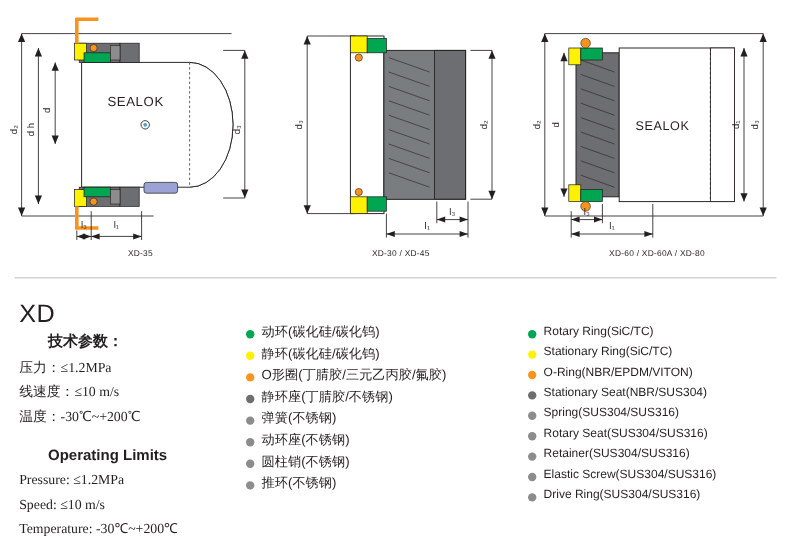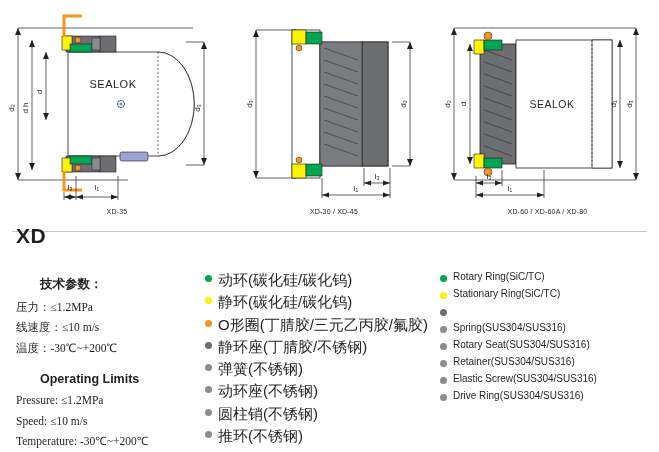--- a/index.html
+++ b/index.html
@@ -31,23 +31,23 @@
   .divider{
     position:absolute;
     left:12px;right:12px;
     top:231px;
     height:1px;
     background:#c9c9c9;
   }
   .title{
     position:absolute;
     left:16px;
-    top:224px;
+    top:250px;
     font-size:21px;
-    font-weight:bold;
+    font-weight:normal;
     letter-spacing:.5px;
   }
   .specs{
     position:absolute;
     left:16px;
     top:276px;
     width:170px;
   }
   .specs .h{
     font-size:12.5px;
@@ -79,21 +79,21 @@
     width:7px;height:7px;
     border-radius:50%;
     margin-top:3px;
     margin-right:6px;
     flex:0 0 auto;
   }
   .legend .txt{
     display:block;
     white-space:nowrap;
   }
-  .legend.cn .txt{font-size:15px;}
+  .legend.cn .txt{font-size:11px;}
   .legend.en .txt{font-size:10px;}
   svg{display:block;}
   text{font-family:"Liberation Sans", sans-serif;}
 </style>
 </head>
 <body>
 
 <div class="drawings">
 
   <div class="fig" style="left:8px;width:218px;height:228px;">
@@ -359,21 +359,26 @@
 <div class="legend en">
   <div class="item">
       <span class="dot" style="background:#00a651"></span>
       <span class="txt">Rotary Ring(SiC/TC)</span>
     </div>
   <div class="item">
       <span class="dot" style="background:#fff200"></span>
       <span class="txt">Stationary Ring(SiC/TC)</span>
     </div>
   <div class="item">
+      <span class="dot" style="background:#f7941e"></span>
+      <span class="txt">O-Ring(NBR/EPDM/VITON)</span>
+    </div>
+  <div class="item">
       <span class="dot" style="background:#6d6e71"></span>
+      <span class="txt">Stationary Seat(NBR/SUS304)</span>
     </div>
   <div class="item">
       <span class="dot" style="background:#8c8c8c"></span>
       <span class="txt">Spring(SUS304/SUS316)</span>
     </div>
   <div class="item">
       <span class="dot" style="background:#8c8c8c"></span>
       <span class="txt">Rotary Seat(SUS304/SUS316)</span>
     </div>
   <div class="item">

